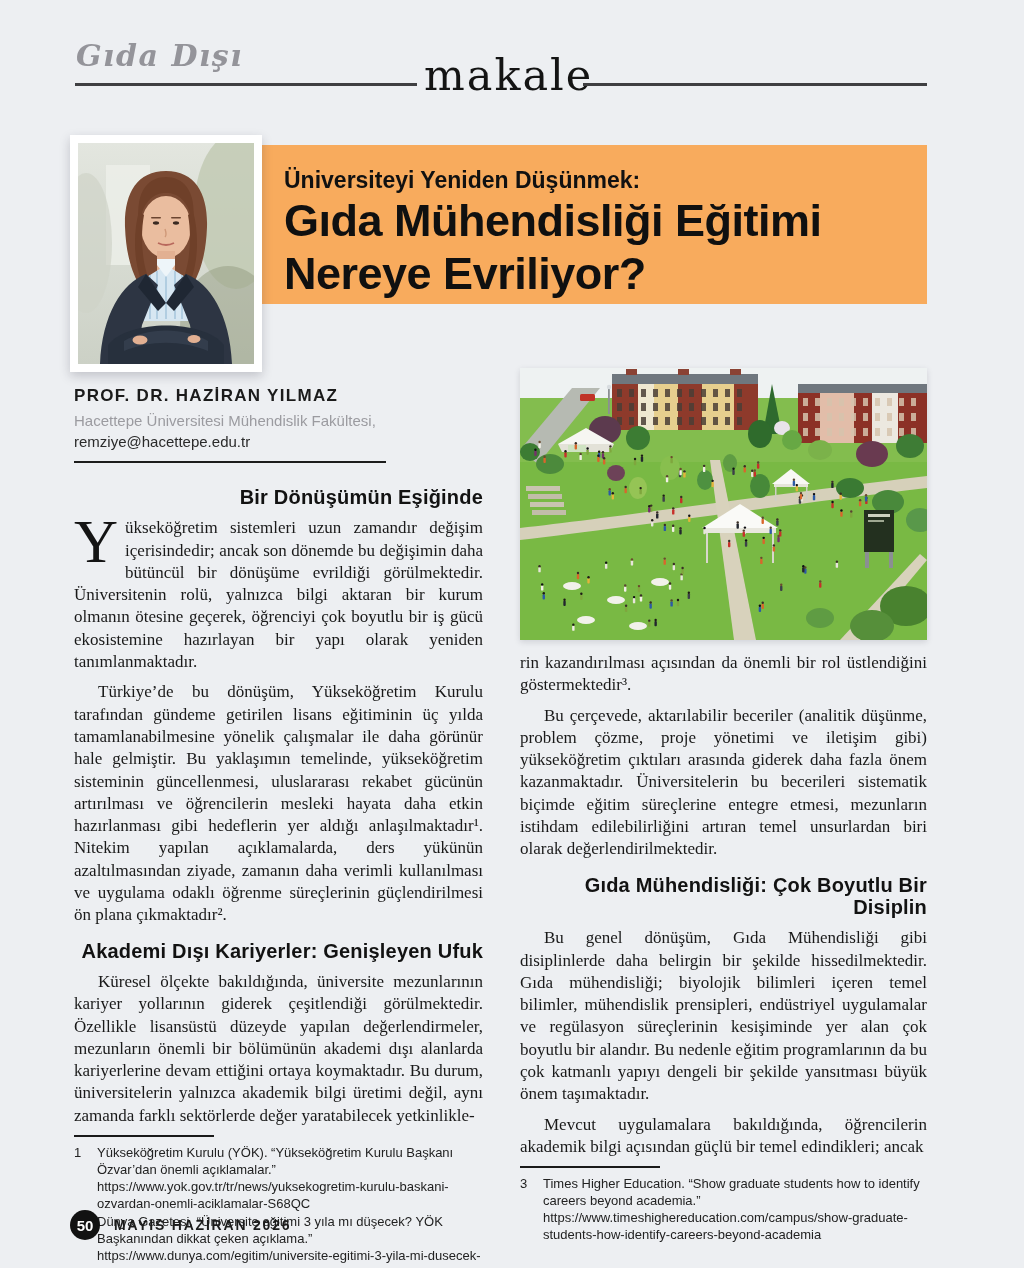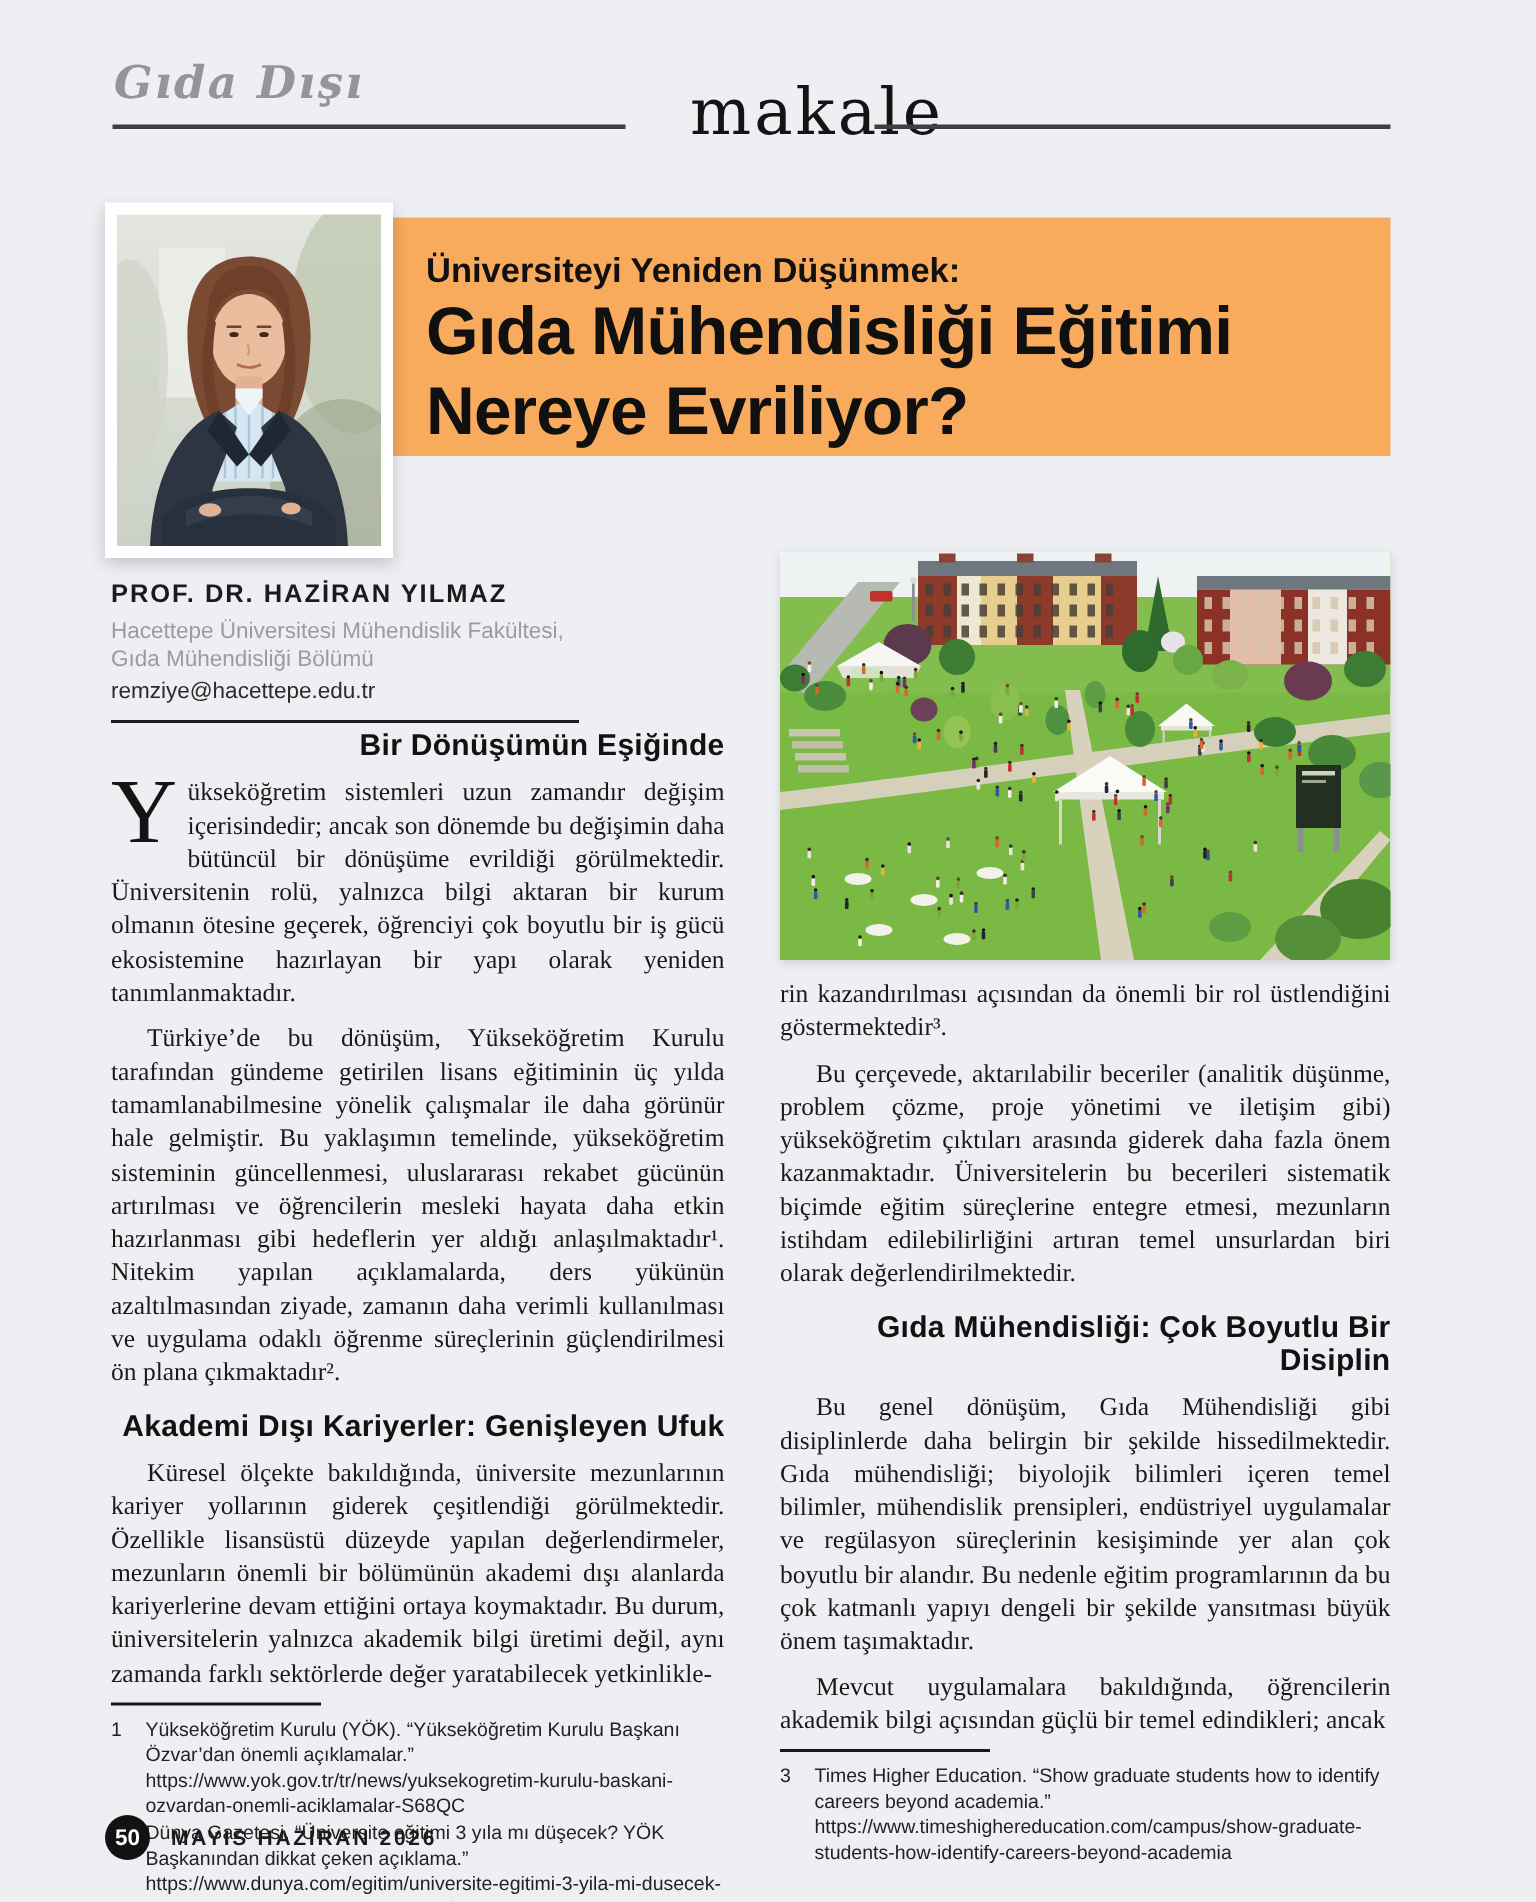--- a/index.html
+++ b/index.html
@@ -14,21 +14,21 @@
   
   .magazine-logo {
     position:absolute; left:76px; top:38px;
     font-family:"DejaVu Serif", serif; font-style:italic; font-weight:600;
     font-size:30px; color:#94949a; letter-spacing:1.5px;
   }
   .header-rule { position:absolute; top:83px; height:2.5px; background:#3f3f42; }
   .header-rule.left  { left:75px;  width:342px; }
   .header-rule.right { left:583px; width:344px; }
   .section-label {
-    position:absolute; left:460px; top:50px;
+    position:absolute; left:424px; top:50px;
     font-family:"DejaVu Serif", serif; font-size:43px; color:#141414;
     letter-spacing:2px; font-weight:400;
   }
   
   .photo-card {
     position:absolute; left:70px; top:135px; width:192px; height:237px;
     background:#ffffff; padding:8px;
     box-shadow:0 4px 10px rgba(40,40,60,.22);
     z-index:2;
   }
@@ -150,21 +150,20 @@
     <path d="M30 202 C50 176 126 176 146 202 L146 221 L30 221 Z" fill="#27303d"></path>
     <path d="M46 198 C70 184 106 184 130 198 L130 208 C104 197 72 197 46 208 Z" fill="#333d4c"></path>
     <ellipse cx="62" cy="197" rx="7.5" ry="4.5" fill="#e2b092"></ellipse>
     <ellipse cx="116" cy="196" rx="6.5" ry="4" fill="#e2b092"></ellipse>
   </svg>
 </div>
 
 <div class="author-block">
   <div class="author-name">PROF. DR. HAZİRAN YILMAZ</div>
   <div class="author-aff">Hacettepe Üniversitesi Mühendislik Fakültesi,</div>
-  <div class="author-aff2">Gıda Mühendisliği Bölümü</div>
   <div class="author-email">remziye@hacettepe.edu.tr</div>
   <div class="author-rule"></div>
 </div>
 
 <div class="col col-left">
   <h2 class="section first">Bir Dönüşümün Eşiğinde</h2>
   <p class="body nodent"><span class="dropcap">Y</span><span>ükseköğretim sistemleri uzun zamandır değişim içerisindedir; ancak son dönemde bu değişimin daha bütüncül bir dönüşüme evrildiği görülmektedir. Üniversitenin rolü, yalnızca bilgi aktaran bir kurum olmanın ötesine geçerek, öğrenciyi çok boyutlu bir iş gücü ekosistemine hazırlayan bir yapı olarak yeniden tanımlanmaktadır.</span></p>
   <p class="body">Türkiye’de bu dönüşüm, Yükseköğretim Kurulu tarafından gündeme getirilen lisans eğitiminin üç yılda tamamlanabilmesine yönelik çalışmalar ile daha görünür hale gelmiştir. Bu yaklaşımın temelinde, yükseköğretim sisteminin güncellenmesi, uluslararası rekabet gücünün artırılması ve öğrencilerin mesleki hayata daha etkin hazırlanması gibi hedeflerin yer aldığı anlaşılmaktadır¹. Nitekim yapılan açıklamalarda, ders yükünün azaltılmasından ziyade, zamanın daha verimli kullanılması ve uygulama odaklı öğrenme süreçlerinin güçlendirilmesi ön plana çıkmaktadır².</p>
   <h2 class="section">Akademi Dışı Kariyerler: Genişleyen Ufuk</h2>
   <p class="body">Küresel ölçekte bakıldığında, üniversite mezunlarının kariyer yollarının giderek çeşitlendiği görülmektedir. Özellikle lisansüstü düzeyde yapılan değerlendirmeler, mezunların önemli bir bölümünün akademi dışı alanlarda kariyerlerine devam ettiğini ortaya koymaktadır. Bu durum, üniversitelerin yalnızca akademik bilgi üretimi değil, aynı zamanda farklı sektörlerde değer yaratabilecek yetkinlikle-</p>

